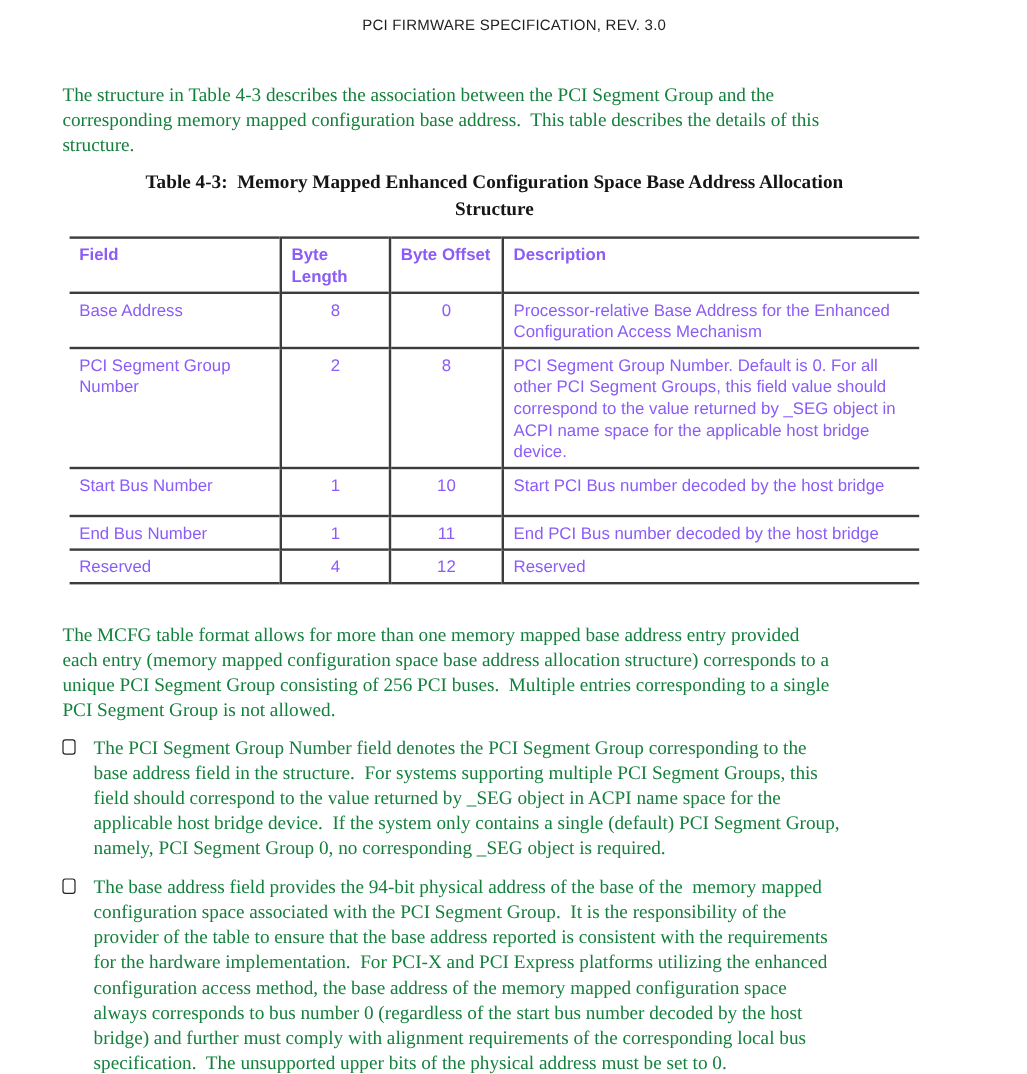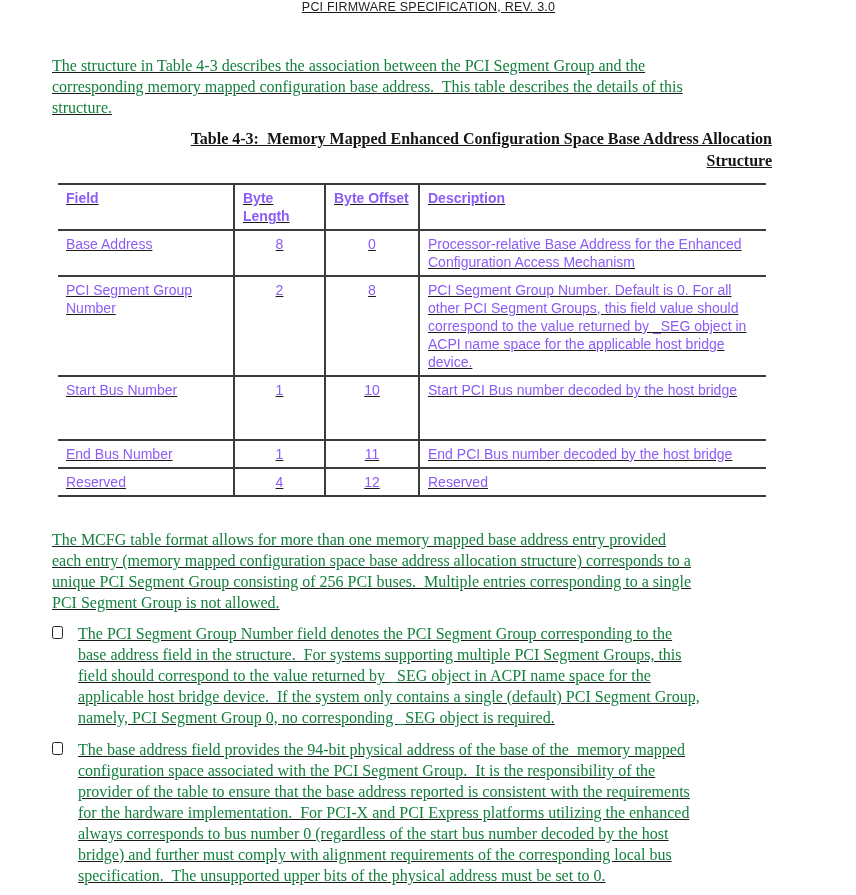--- a/index.html
+++ b/index.html
@@ -2,25 +2,24 @@
 <html><head>
 <meta charset="utf-8">
 <style>
   * { margin: 0; padding: 0; box-sizing: border-box; }
   html, body { background: #ffffff; }
   .page {
     position: relative;
     width: 856px;
     height: 895px;
     background: #ffffff;
-    padding: 0 0 0 52px;
+    padding: 14px 0 0 52px;
     overflow: hidden;
     color: #1a1a1a;
     font-family: "Liberation Serif", serif;
-    text-decoration: underline;
   }
   .doc-header {
     width: 753px;
     text-align: center;
     font-family: "Liberation Sans", sans-serif;
     font-size: 12.5px;
     letter-spacing: 0.2px;
     color: #1f1f1f;
   }
   .body-text {
@@ -31,21 +30,21 @@
   .body-text .line { white-space: pre; }
   .intro { margin-top: 41px; }
   .caption {
     margin-top: 10px;
     width: 720px;
     font-weight: bold;
     font-size: 16px;
     line-height: 22px;
     color: #151515;
   }
-  .caption .line { text-align: right; white-space: pre; }
+  .caption .line { text-align: center; white-space: pre; }
 
   table.spec-table {
     border-collapse: collapse;
     table-layout: fixed;
     width: 708px;
     margin-left: 6px;
     margin-top: 11px;
     font-family: "Liberation Sans", sans-serif;
     font-size: 14px;
     line-height: 18px;
@@ -63,21 +62,21 @@
   table.spec-table th + th, table.spec-table td + td { border-left: 2px solid #3c3c3c; }
   .col-field  { width: 176px; }
   .col-blen   { width: 91px;  }
   .col-boff   { width: 94px;  }
   .col-desc   { width: 347px; }
   .cell-num { text-align: center !important; }
   td.cell-desc-pad, th.desc-pad { padding-left: 10px; }
   tr.h-header { height: 45px; }
   tr.h-r1 { height: 44px; margin-top: 12px; }
   tr.h-r2 { height: 96px; }
-  tr.h-r3 { height: 64px; }
+  tr.h-r3 { height: 40px; }
   tr.h-r4 { height: 24px; }
   tr.h-r5 { height: 26px; }
 
   .mcfg { margin-top: 32px; }
   .bullets { margin-top: 10px; }
   .bullet { display: flex; align-items: flex-start; }
   .bullet + .bullet { margin-top: 11px; }
   .bullet-marker {
     flex: none;
     width: 11px;
@@ -172,20 +171,21 @@
           <div class="line">namely, PCI Segment Group 0, no corresponding _SEG object is required.</div>
         </div>
     </div>
     <div class="bullet">
       <span class="bullet-marker"></span>
       <div class="body-text bullet-text">
           <div class="line">The base address field provides the 94-bit physical address of the base of the  memory mapped</div>
           <div class="line">configuration space associated with the PCI Segment Group.  It is the responsibility of the</div>
           <div class="line">provider of the table to ensure that the base address reported is consistent with the requirements</div>
           <div class="line">for the hardware implementation.  For PCI-X and PCI Express platforms utilizing the enhanced</div>
+          <div class="line">configuration access method, the base address of the memory mapped configuration space</div>
           <div class="line">always corresponds to bus number 0 (regardless of the start bus number decoded by the host</div>
           <div class="line">bridge) and further must comply with alignment requirements of the corresponding local bus</div>
           <div class="line">specification.  The unsupported upper bits of the physical address must be set to 0.</div>
         </div>
     </div>
   </div>
 
 </div>
 
 </body></html>

